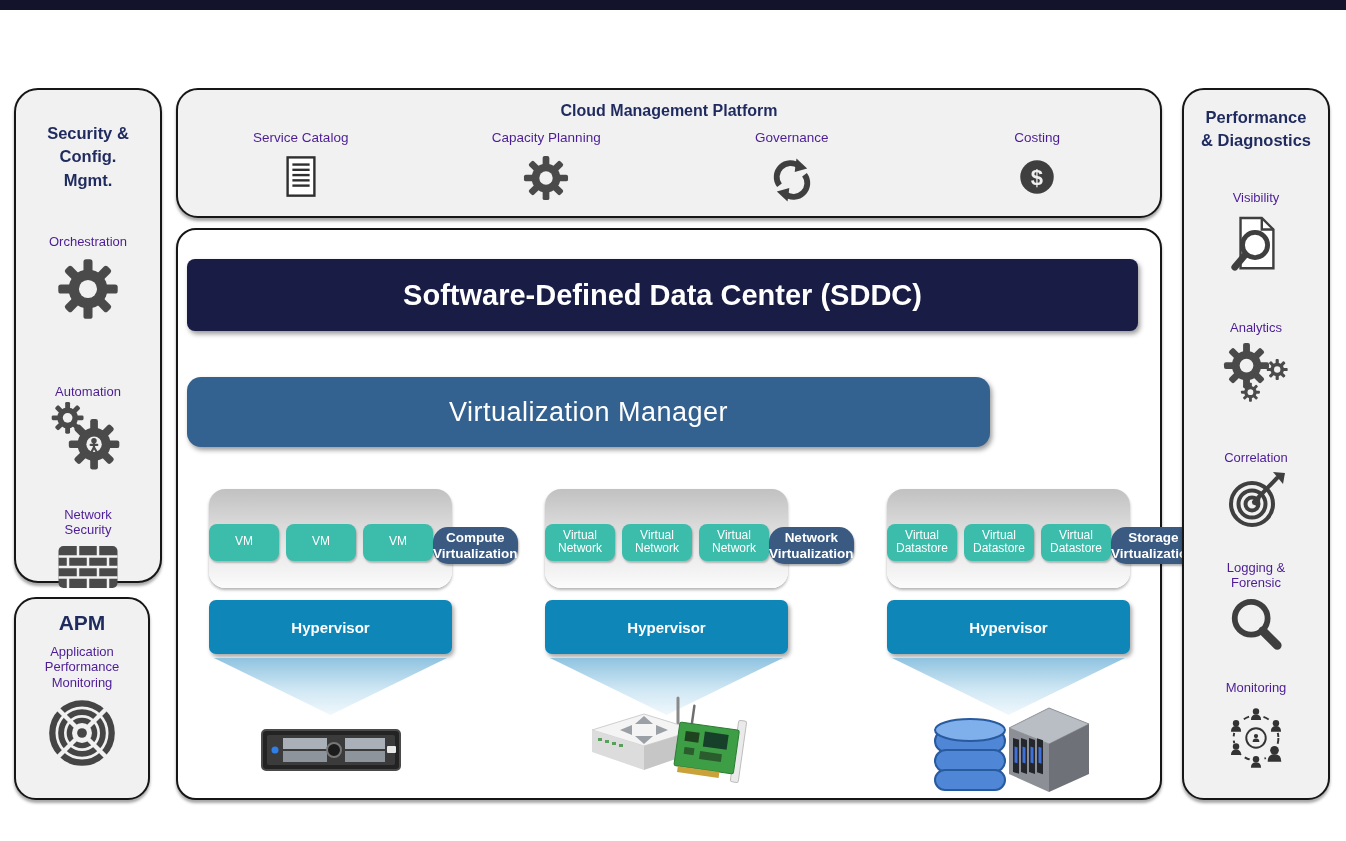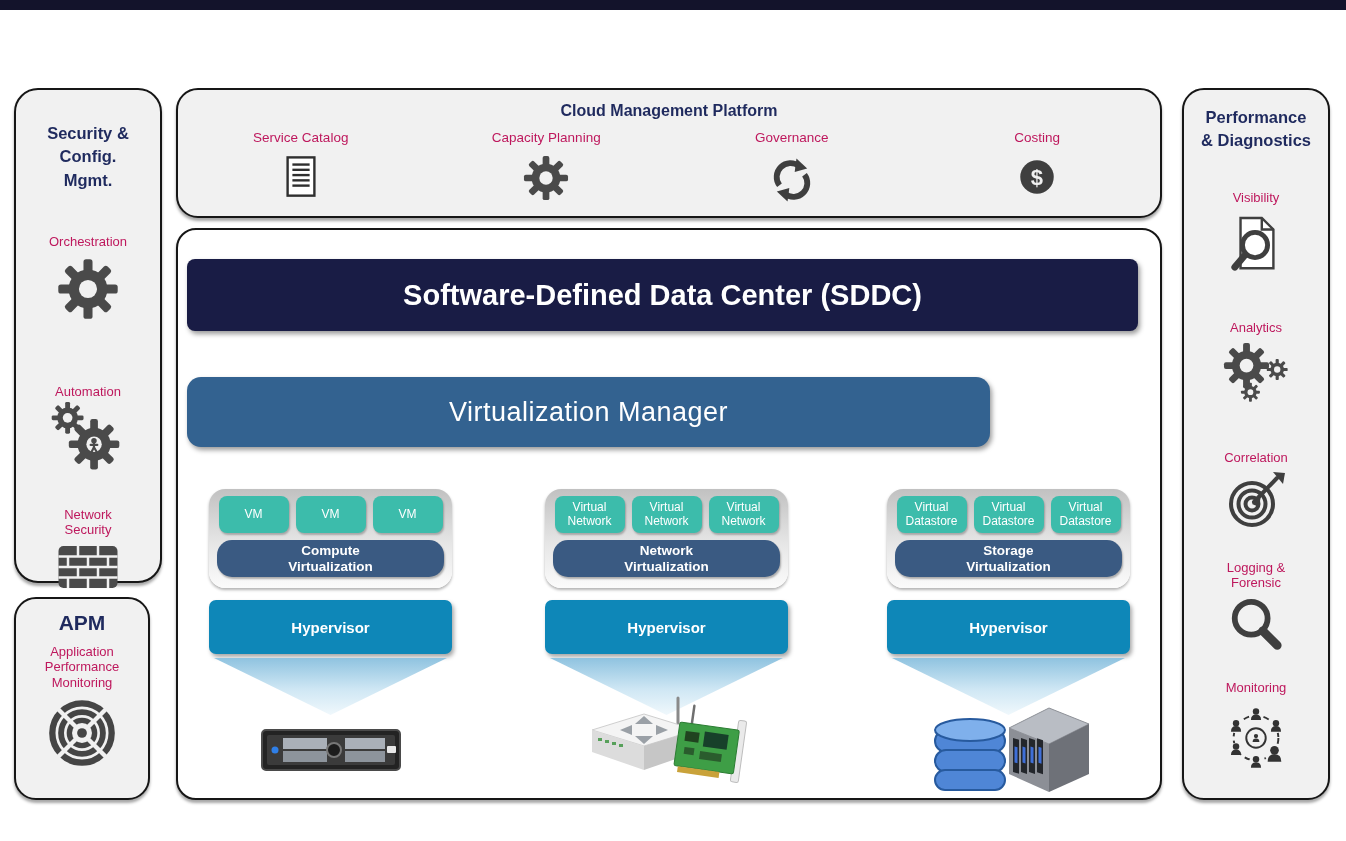--- a/index.html
+++ b/index.html
@@ -9,21 +9,21 @@
 
   .topbar { position:absolute; left:0; top:0; width:1346px; height:10px; background:#13132b; }
 
   .panel { position:absolute; background:#f1f1f1; border:2.5px solid #161616;
            border-radius:22px; box-shadow:0 3px 3px rgba(0,0,0,.35);
            display:flex; flex-direction:column; align-items:center; }
   .whitebox { position:absolute; background:#fff; border:2.5px solid #161616;
               border-radius:20px; box-shadow:0 3px 3px rgba(0,0,0,.35); }
 
   .navy-title { color:#1f2a5e; font-weight:bold; text-align:center; white-space:pre-line; }
-  .gray-label { color:#be185d; text-align:center; white-space:pre-line;
+  .gray-label { color:#4c1d95; text-align:center; white-space:pre-line;
                 font-size:13px; line-height:1.18; }
 
   
   #sec-panel { left:14px; top:88px; width:148px; height:495px; padding-top:32px;border-radius:24px; }
   #sec-panel .navy-title { font-size:16.5px; line-height:1.42; }
   #sec-label-1 { margin-top:42px; }
   #sec-icon-1 { margin-top:8px; }
   #sec-label-2 { margin-top:64px; }
   #sec-icon-2 { margin-top:2px; }
   #sec-label-3 { margin-top:34px; }
@@ -67,21 +67,21 @@
     background:#336290; border-radius:14px; box-shadow:2px 3px 5px rgba(0,0,0,.4);
     display:flex; align-items:center; justify-content:center;
     color:#fff; font-size:27px; font-weight:normal; letter-spacing:.5px; }
 
   .vgroup { position:absolute; top:0; width:243px; height:572px; }
   #group-0 { left:31px; } #group-1 { left:367px; } #group-2 { left:709px; }
 
   .vcontainer { position:absolute; top:259px; left:0; width:243px; height:99px;
     border-radius:16px; background:linear-gradient(180deg,#c1c1c1 0%,#e6e6e6 55%,#fbfbfb 100%);
     box-shadow:0 2px 3px rgba(0,0,0,.3);
-    display:flex; flex-direction:column; align-items:center; padding-top:7px; }
+    display:flex; flex-direction:row; align-items:center; padding-top:7px; }
   .vrow { display:flex; gap:7px; }
   .vbox { width:70px; height:37px; background:#3cbcab; border-radius:8px;
     box-shadow:1px 2px 2px rgba(0,0,0,.25);
     display:flex; align-items:center; justify-content:center;
     color:#fff; font-size:12px; line-height:1.12; text-align:center; white-space:pre-line; }
   .layer-bar { margin-top:7px; width:227px; height:37px; background:#3a5a82; border-radius:15px;
     box-shadow:1px 2px 2px rgba(0,0,0,.3);
     display:flex; align-items:center; justify-content:center;
     color:#fff; font-size:13.5px; font-weight:bold; line-height:1.12; text-align:center; white-space:pre-line; }
   .hyp-bar { position:absolute; top:370px; left:0; width:243px; height:54px;

